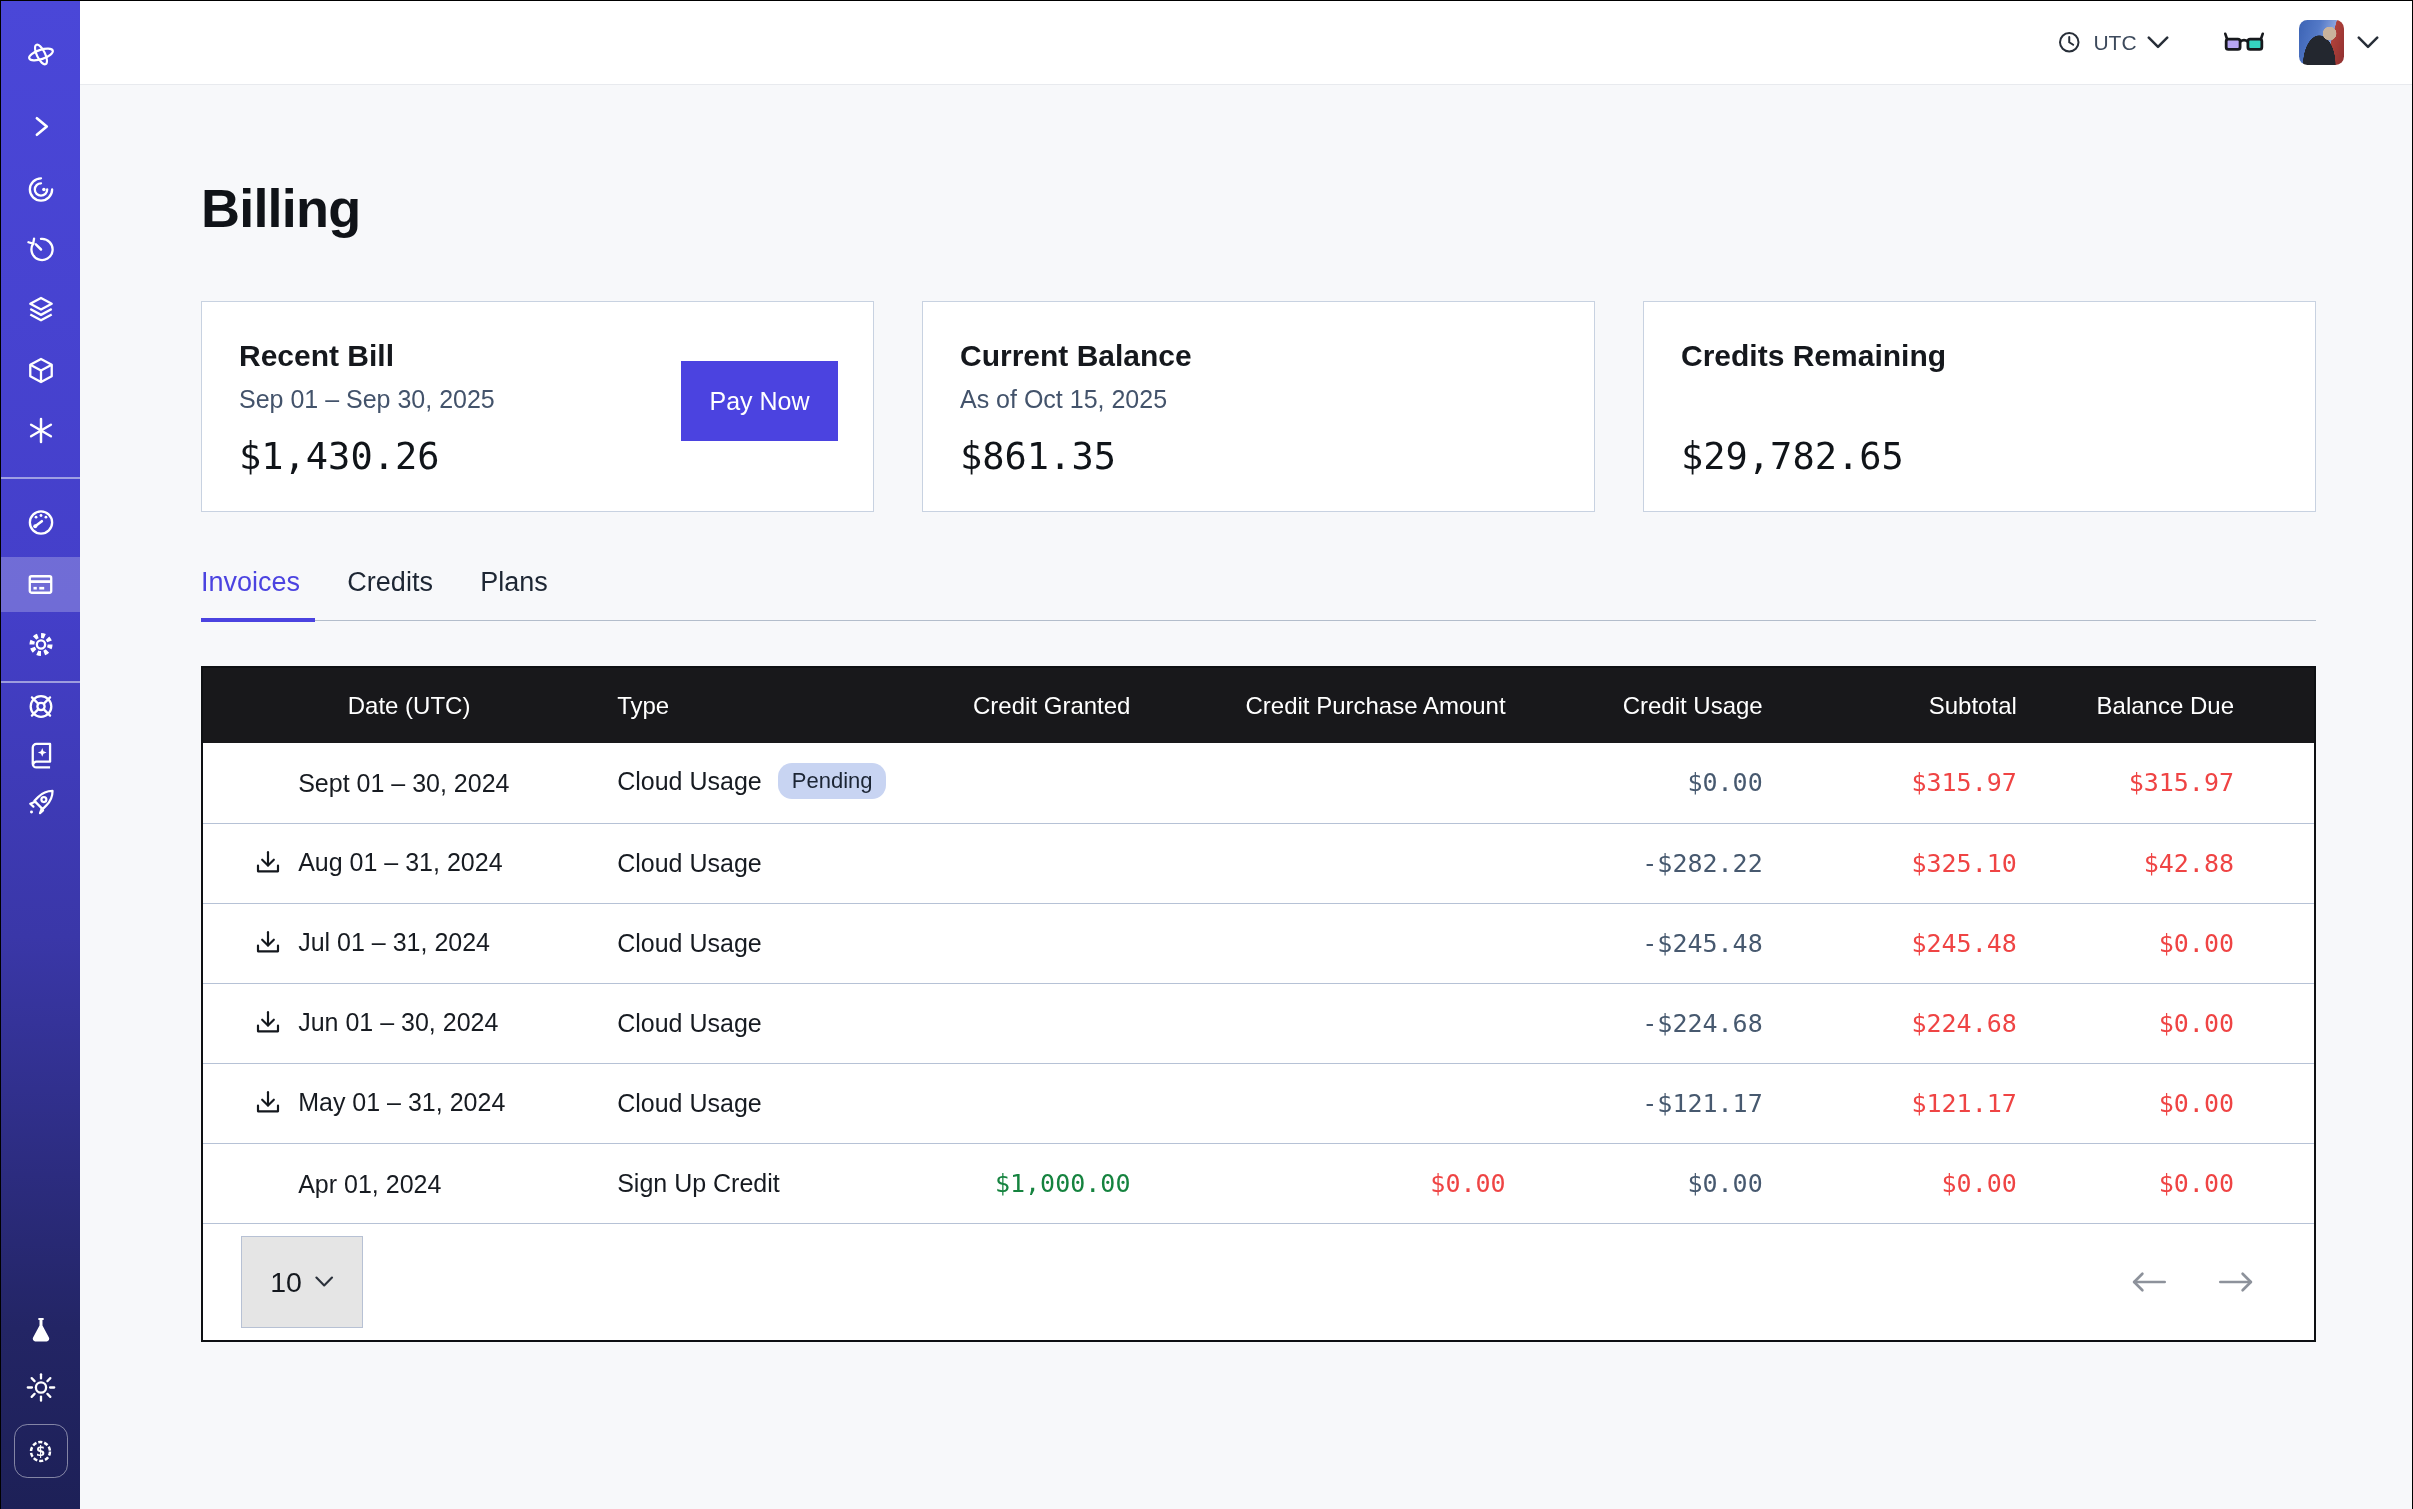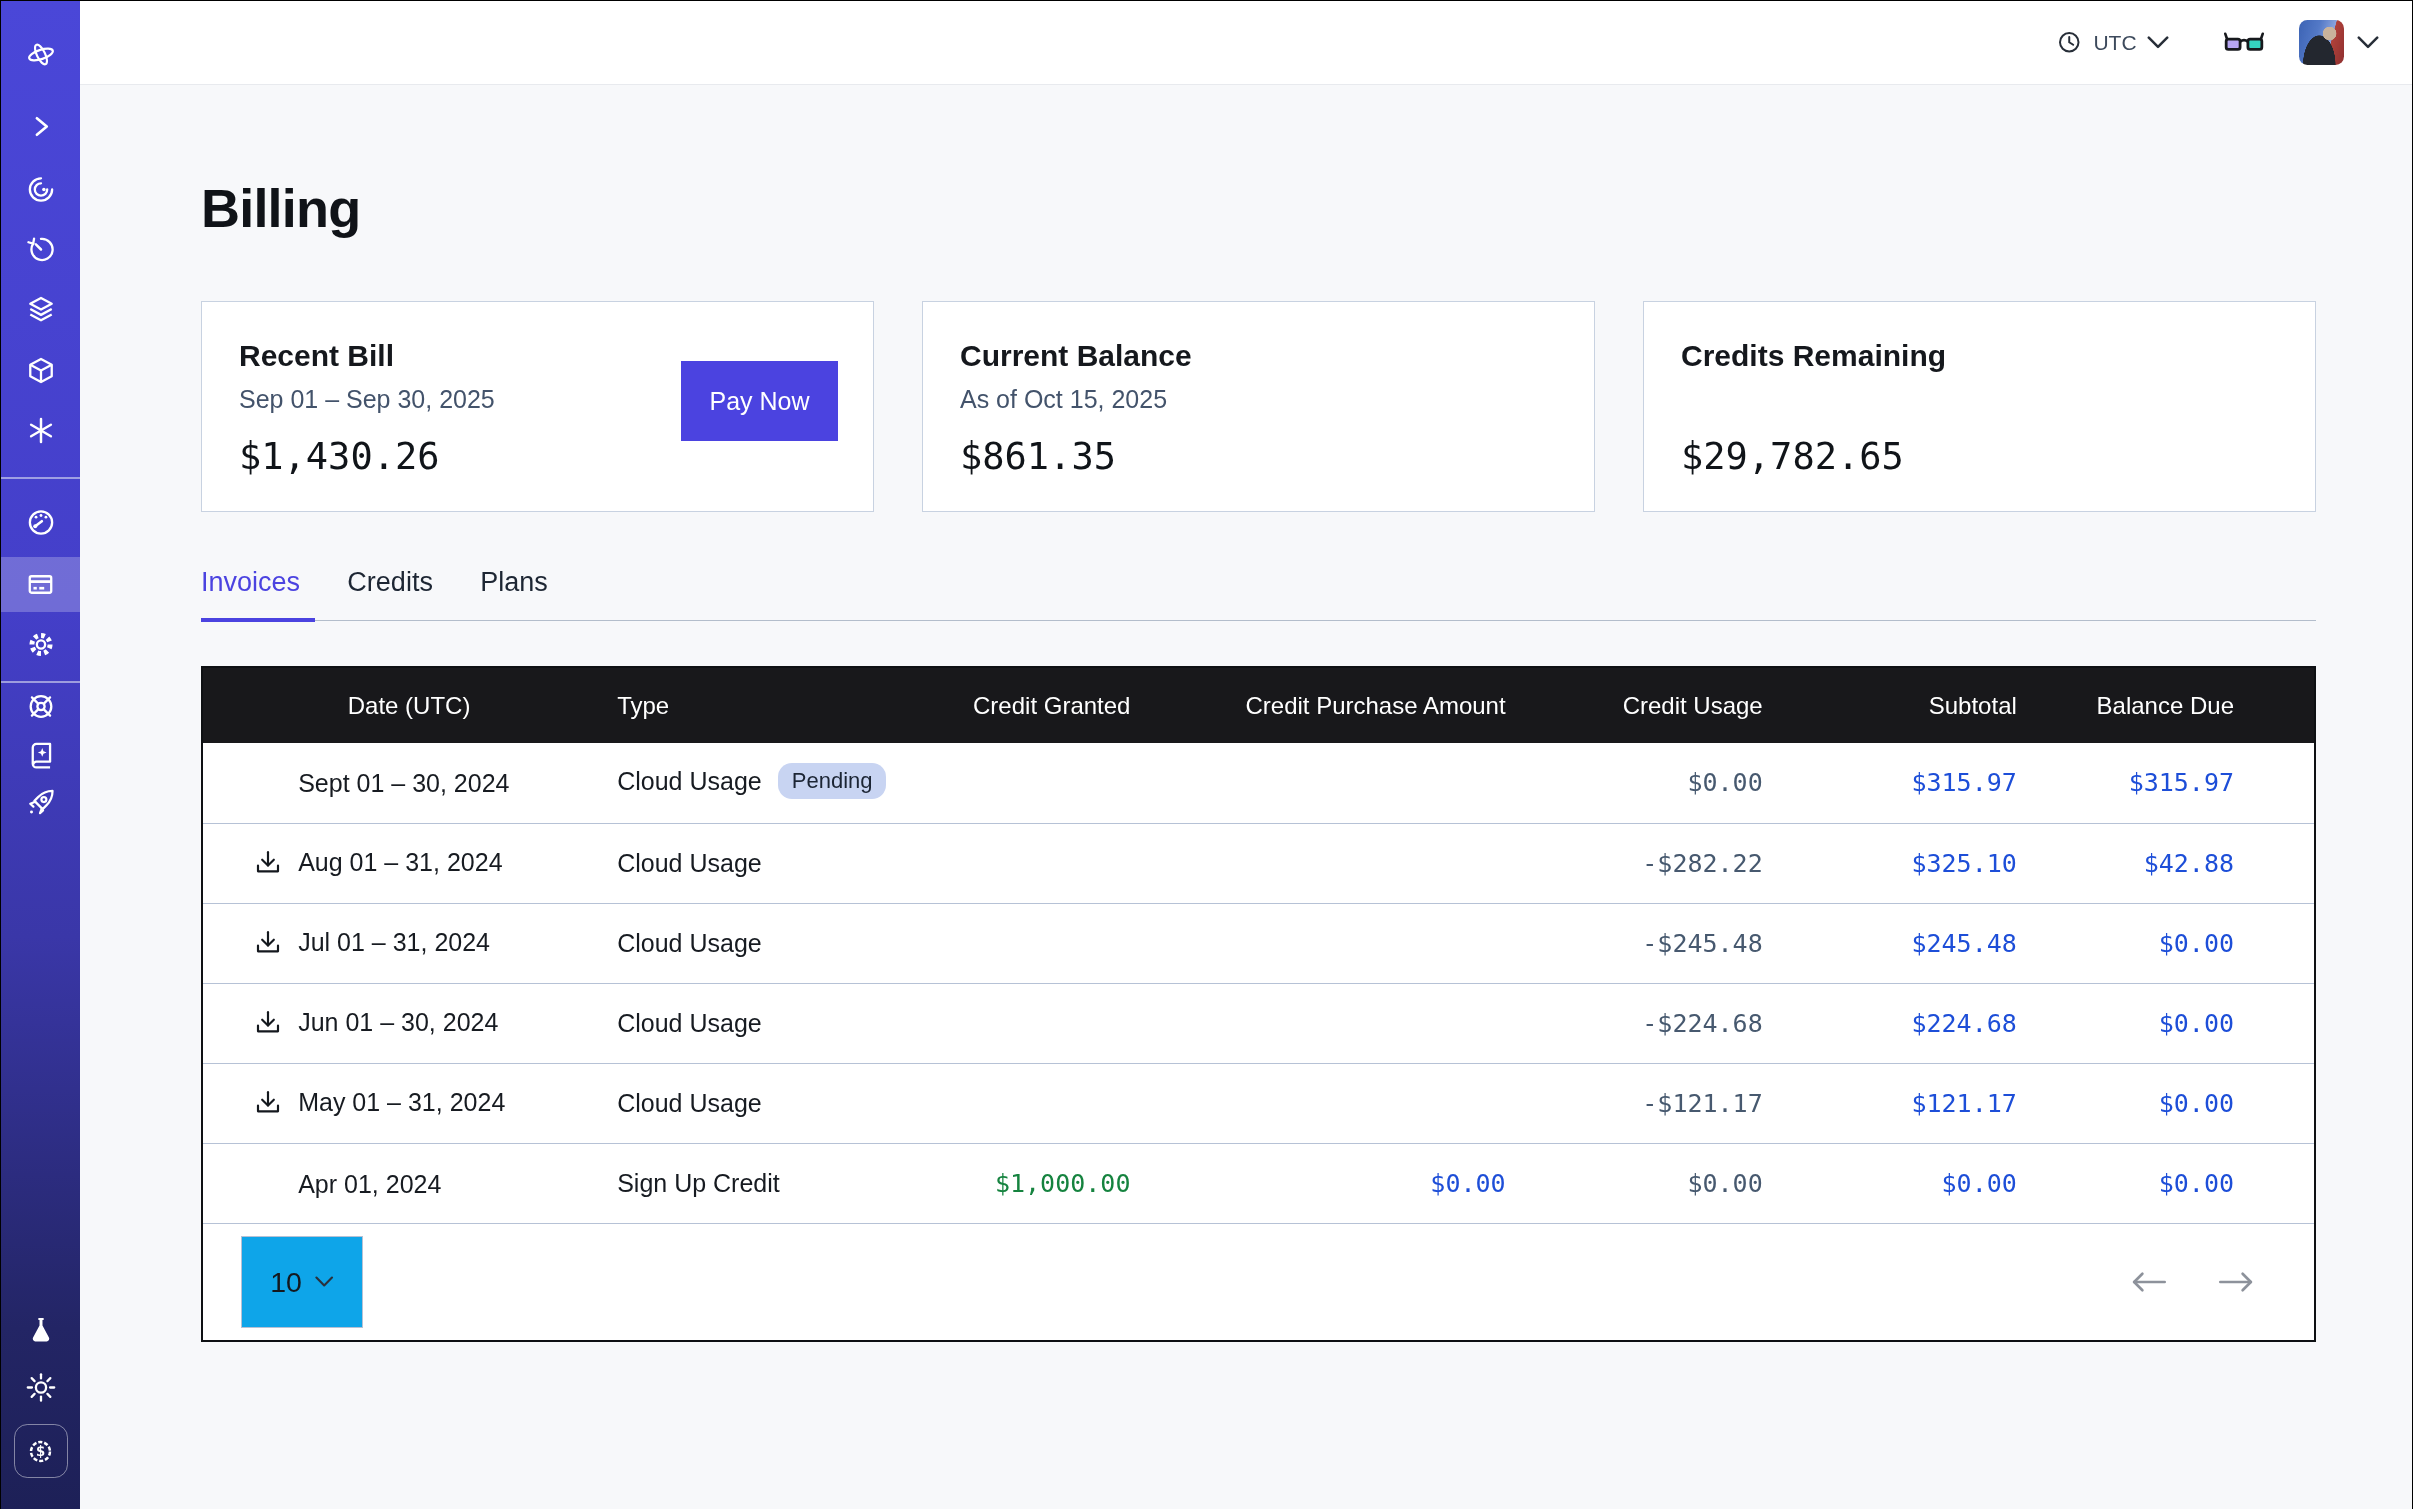--- a/index.html
+++ b/index.html
@@ -53,29 +53,29 @@
   table{width:100%; border-collapse:collapse; table-layout:fixed;}
   thead th{background:var(--header-bg); color:#fff; font-size:24px; font-weight:500; height:75px; vertical-align:middle;}
   th.l{text-align:left;} th.r{text-align:right; padding-right:33px;} th.r-last{text-align:right; padding-right:80px;}
   th.c1{padding-left:35px;text-align:center;} th.c2{padding-left:37px;}
   tbody td{height:80px; font-size:25px; color:#171b21; vertical-align:middle; background:#fff;}
   tbody tr + tr td{border-top:1.7px solid var(--row-line);}
   td.date{padding-left:48px; white-space:nowrap;}
   .dl{display:inline-flex; width:33px; height:33px; margin-right:14.2px; vertical-align:-7.5px; align-items:center; justify-content:center;}
   .dl svg{width:30px; height:30px;}
   td.type{padding-left:37px; white-space:nowrap;}
-  td.money{font-family:"DejaVu Sans Mono", monospace; text-align:right; padding-right:33px; font-size:25px; color:#1d4ed8; white-space:nowrap;}
+  td.money{font-family:"DejaVu Sans Mono", monospace; text-align:right; padding-right:33px; font-size:25px; color:#ef4444; white-space:nowrap;}
   td.money.last{padding-right:80px;}
   td.usage{color:var(--slate);}
   td.granted{color:var(--green);}
   .badge{display:inline-block; margin-left:16.7px; font-size:22px; font-weight:400; color:var(--badge-text); background:var(--badge-bg); border-radius:14px; padding:6.7px 13.4px; line-height:1; position:relative; top:-1.7px;}
   .badge:empty{display:none;}
 
   .tfoot{border-top:1.7px solid var(--row-line); height:117px; display:flex; align-items:center; background:#fff; padding:0 59px 0 38px;}
-  .pagesize{width:122px; height:92px; border:1.7px solid #b7c1d4; background:#0ea5e9; display:inline-flex; align-items:center; justify-content:center; gap:13.4px; font-size:28.5px; color:#14181e; cursor:pointer;}
+  .pagesize{width:122px; height:92px; border:1.7px solid #b7c1d4; background:#e5e5e5; display:inline-flex; align-items:center; justify-content:center; gap:13.4px; font-size:28.5px; color:#14181e; cursor:pointer;}
   .fspacer{flex:1;}
   .pg-arrow{display:flex; align-items:center; cursor:pointer;}
   .pg-arrow + .pg-arrow{margin-left:49px;}
 </style>
 </head>
 <body>
 
 <div class="screen">
 
   <aside class="sidebar">

